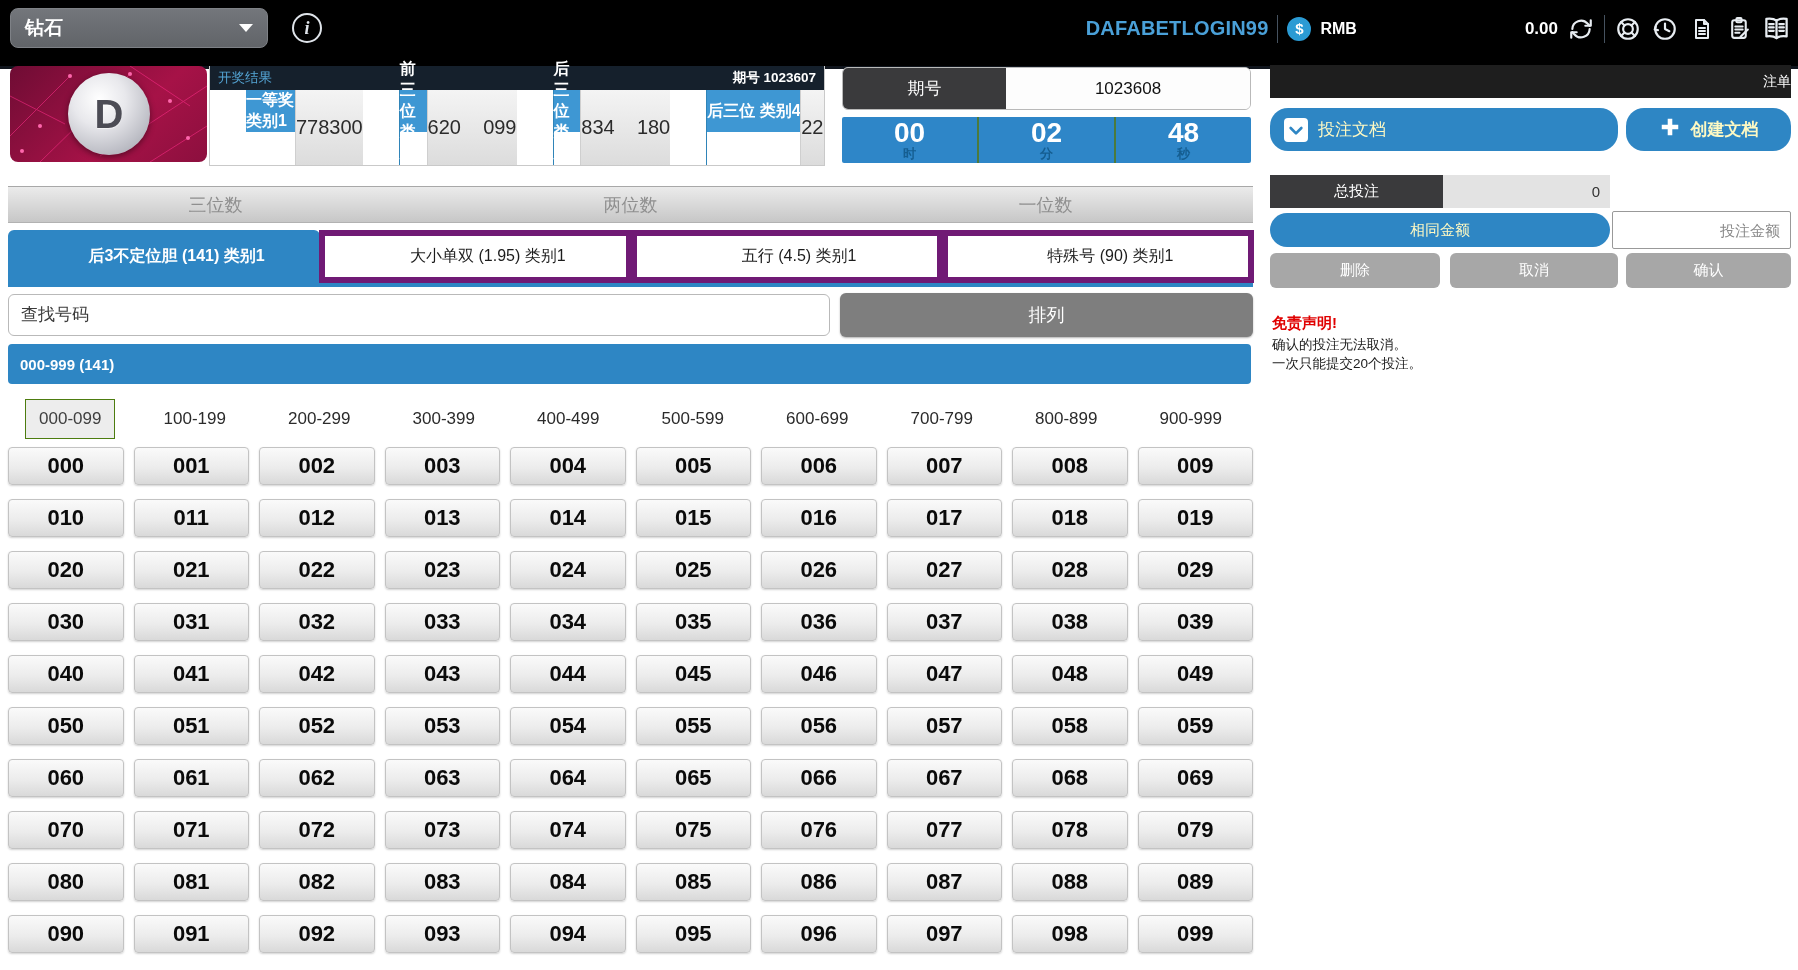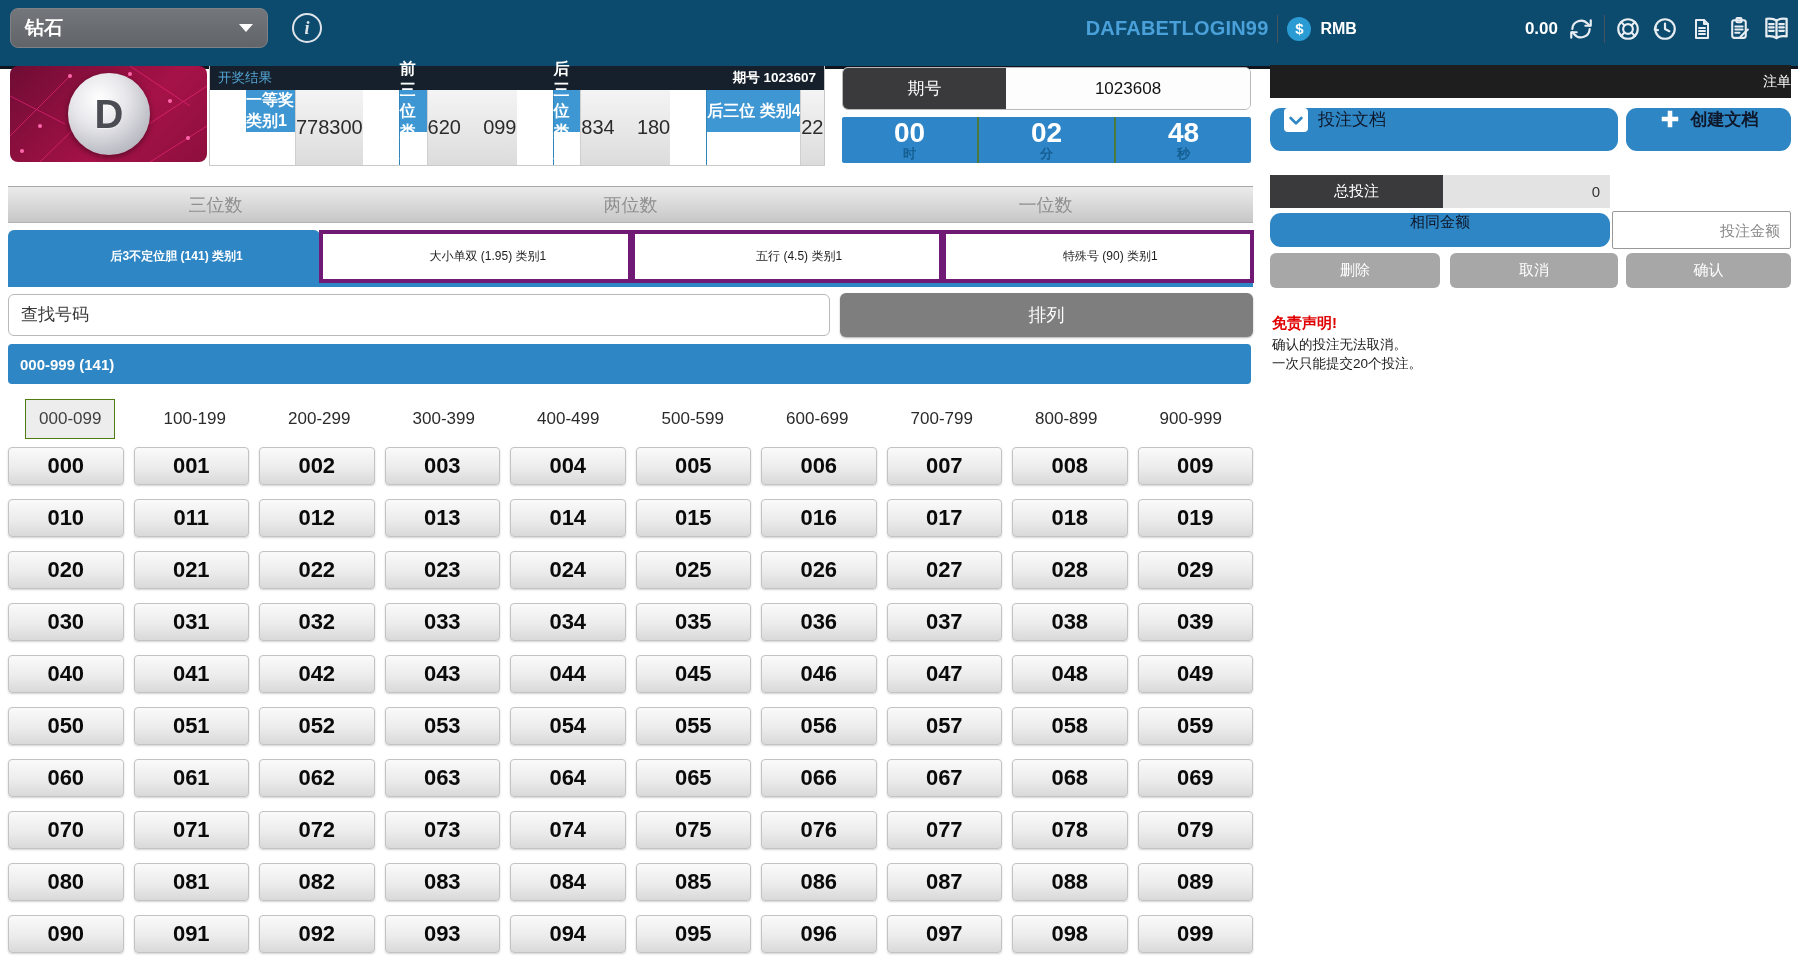--- a/index.html
+++ b/index.html
@@ -2,21 +2,21 @@
 <html><head>
 <meta charset="utf-8">
 <style>
   * { margin:0; padding:0; box-sizing:border-box; }
   html,body { width:1798px; height:970px; background:#fff;
     font-family:"Liberation Sans", sans-serif; overflow:hidden; }
   .stage { position:relative; width:1798px; height:970px; background:#fff; }
 
   
   .topbar { position:absolute; left:0; top:0; width:1798px; height:69px;
-    background:#0c4a6e; border-bottom:3px solid #10151d; display:flex; align-items:center; }
+    background:#000000; border-bottom:3px solid #10151d; display:flex; align-items:center; }
   .game-select { position:absolute; left:10px; top:8px; width:258px; height:40px;
     background:linear-gradient(180deg,#73767b,#616468); border:1px solid #7e8186; border-radius:8px;
     display:flex; align-items:center; padding:0 14px; cursor:pointer; }
   .game-select .lbl { color:#fff; font-weight:bold; font-size:19px; flex:1; }
   .caret { width:0; height:0; border-left:7px solid transparent; border-right:7px solid transparent;
     border-top:8px solid #fff; }
   .info-ic { position:absolute; left:292px; top:13px; width:30px; height:30px; border:2px solid #dfe4ea;
     border-radius:50%; color:#dfe4ea; display:flex; align-items:center; justify-content:center;
     font-family:"Liberation Serif",serif; font-style:italic; font-weight:bold; font-size:18px; cursor:pointer; }
   .top-right { position:absolute; right:8px; top:0; height:57px; display:flex; align-items:center; gap:9px; }
@@ -71,21 +71,21 @@
   .red-tab { position:absolute; left:8px; top:178px; width:296px; height:45px;
     background:linear-gradient(180deg,#d0242a,#b5171c); border:2px solid #971016; border-radius:8px;
     color:#fff; font-weight:bold; font-size:20px; display:flex; align-items:center; justify-content:center;
     box-shadow:0 3px 5px rgba(0,0,0,.35); cursor:pointer; }
   .red-tab::after { content:""; position:absolute; left:40px; right:40px; bottom:4px; height:3px;
     background:rgba(120,8,12,.55); border-radius:2px; }
 
   
   .subtabs { position:absolute; left:8px; top:230px; width:1245px; height:57px; display:flex;
     border-bottom:4px solid #2e86c4; }
-  .subtab { flex:1; background:#fff; border:4px solid #701a75; margin-right:-1px; color:#1c1c1c; font-size:12px;
+  .subtab { flex:1; background:#fff; border:6px solid #701a75; margin-right:-1px; color:#1c1c1c; font-size:16px;
     display:flex; align-items:center; justify-content:center; cursor:pointer;padding-left:25px; }
   .subtab.active { background:#2e86c4; color:#fff; border-color:#2e86c4; border-radius:6px 6px 0 0; font-weight:bold; }
 
   
   .search-input { position:absolute; left:8px; top:294px; width:822px; height:42px; border:1px solid #b9b9b9;
     border-radius:6px; padding:0 12px; font-size:17px; color:#222; font-family:"Liberation Sans",sans-serif; }
   .search-input::placeholder { color:#3a3a3a; opacity:1; }
   .sort-btn { position:absolute; left:840px; top:293px; width:413px; height:44px; background:#7e7e7e;
     border:none; border-radius:6px; color:#fff; font-size:18px; cursor:pointer; box-shadow:0 1px 2px rgba(0,0,0,.3);
     font-family:"Liberation Sans",sans-serif; }
@@ -102,22 +102,22 @@
   
   .numgrid { position:absolute; left:8px; top:447px; width:1245px; display:grid;
     grid-template-columns:repeat(10,1fr); column-gap:10px; row-gap:14px; }
   .numbtn { height:38px; background:linear-gradient(180deg,#fafafa 0%,#ececec 55%,#d9d9d9 100%);
     border:1px solid #c3c3c3; border-radius:4px; box-shadow:0 1px 2px rgba(0,0,0,.18);
     display:flex; align-items:center; justify-content:center; font-weight:bold; font-size:22px; color:#0a0a0a; cursor:pointer; }
 
   
   .bp-head { position:absolute; left:1270px; top:65px; width:521px; height:33px; background:#1e1e1e;
     color:#fff; font-size:14px; display:flex; align-items:center; justify-content:flex-end; }
-  .bluebtn { position:absolute; background:#2e86c4; border:none; border-radius:11px; color:#0f172a; font-size:17px;
-    display:flex; justify-content:center; gap:10px; cursor:pointer;
+  .bluebtn { position:absolute; background:#2e86c4; border:none; border-radius:18px; color:#fef9c3; font-size:17px;
+    display:flex; align-items:center; justify-content:center; gap:10px; cursor:pointer;
     font-family:"Liberation Sans",sans-serif; }
   .bet-doc { left:1270px; top:108px; width:348px; height:43px; justify-content:flex-start; padding-left:14px; }
   .create-doc { left:1626px; top:108px; width:165px; height:43px; font-weight:bold; }
   .chkbox { width:24px; height:24px; background:#fff; border-radius:4px; display:flex; align-items:center; justify-content:center; }
   .chkbox svg { stroke:#2e86c4; fill:none; stroke-width:4; stroke-linecap:round; stroke-linejoin:round; }
   .plus svg { stroke:#fff; stroke-width:5; stroke-linecap:butt; }
   .total-label { position:absolute; left:1270px; top:175px; width:173px; height:33px; background:#3a3a3c;
     color:#fff; font-size:15px; display:flex; align-items:center; justify-content:center; }
   .total-value { position:absolute; left:1443px; top:175px; width:167px; height:33px; background:#e3e3e3;
     color:#333; font-size:15px; display:flex; align-items:center; justify-content:flex-end; padding-right:10px; }

